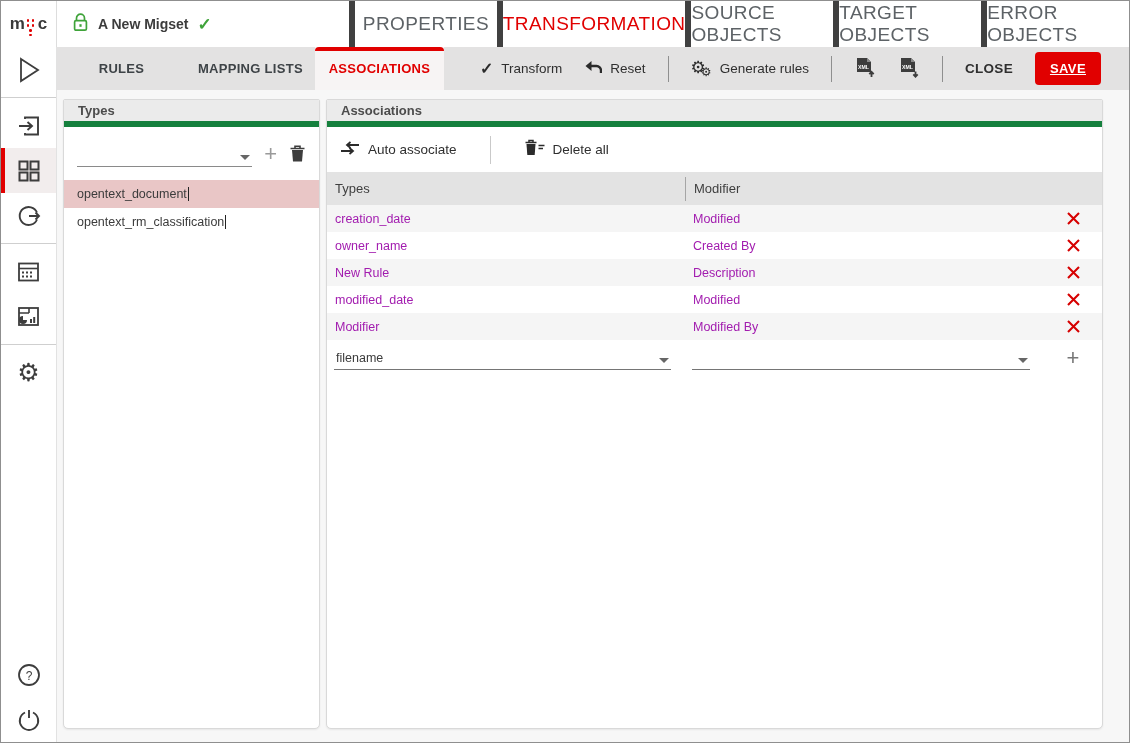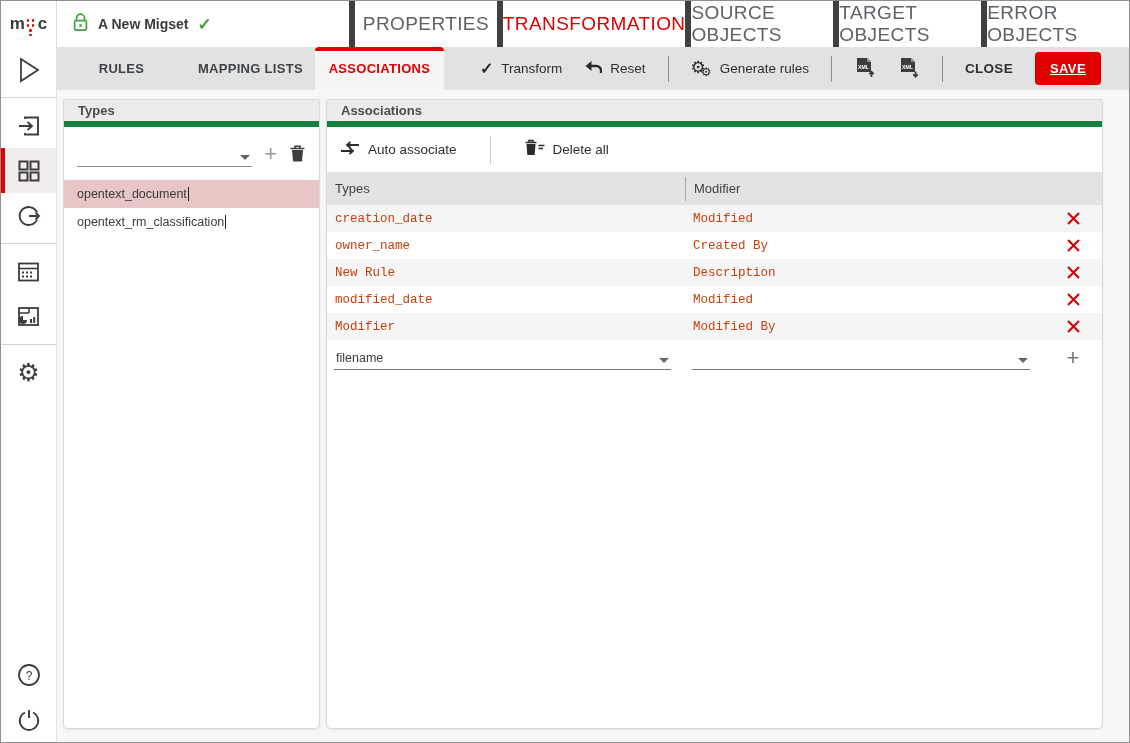--- a/index.html
+++ b/index.html
@@ -131,21 +131,21 @@
   .assoc-grid-head {
     display:grid; grid-template-columns:358px 1fr 58px;
     background:#e3e3e3; height:33px; align-items:center; flex:none;
   }
   .assoc-grid-head .hcell { font-size:13px; color:#3f3f3f; padding-left:8px; }
   .assoc-grid-head .hcell.attr { border-left:1px solid #a5a5a5; height:24px; display:flex; align-items:center; }
   .assoc-row {
     display:grid; grid-template-columns:358px 1fr 58px; height:27px; align-items:center;
   }
   .assoc-row.alt { background:#f5f5f5; }
-  .assoc-row .cell { font-size:12.5px; color:#c2410c; padding-left:8px; overflow:hidden; white-space:nowrap;font-family:Liberation Mono, monospace; }
+  .assoc-row .cell { font-size:12.5px; color:#a21caf; padding-left:8px; overflow:hidden; white-space:nowrap; }
   .assoc-row .acell { display:flex; justify-content:center; align-items:center; cursor:pointer; }
   .editor-row {
     display:grid; grid-template-columns:358px 1fr 58px; height:36px; align-items:center;
   }
   .editor-row .ecell { padding:0 14px 0 7px; }
   .editor-row .select-underline { border-bottom-color:#757575; height:24px; width:100%; }
   .editor-row .acell { display:flex; justify-content:center; align-items:center; }
   .editor-row .plus-icon { color:#777; }
   .assoc-body-rest { flex:1; }
 

